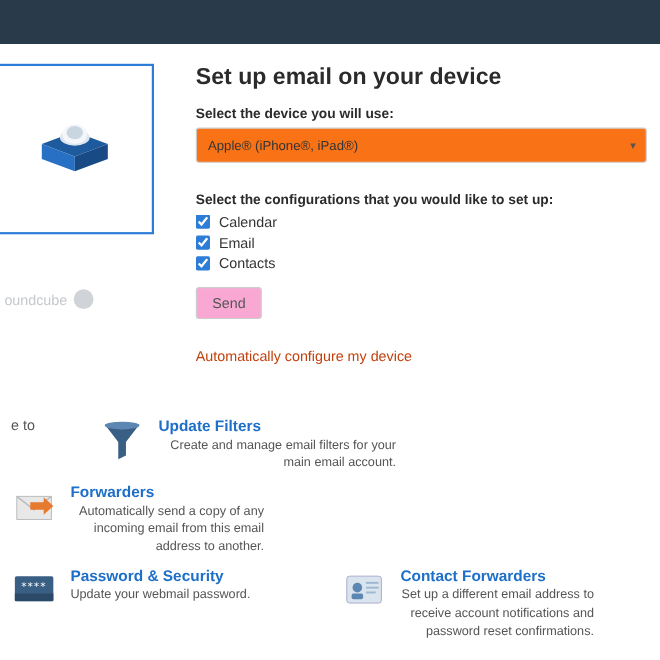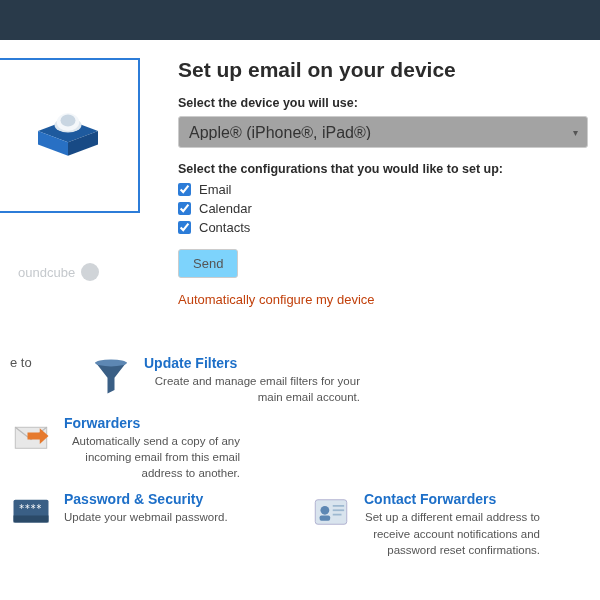--- a/index.html
+++ b/index.html
@@ -2,34 +2,34 @@
 <html><head>
   <meta charset="utf-8">
   <style>
     * { margin: 0; padding: 0; box-sizing: border-box; }
     body { font-family: -apple-system, BlinkMacSystemFont, "Segoe UI", Arial, sans-serif; font-size: 13px; color: #333; background: #fff; width: 600px; height: 600px; overflow: hidden; }
     .topbar { background: #293a4a; height: 40px; width: 100%; }
     .main-area { display: flex; }
     .left-col { width: 140px; padding: 10px 0 0 0; }
     .client-box { border: 2px solid #2c7cd8; background: #fff; height: 155px; margin: 8px 0 0 -5px; display: flex; align-items: center; justify-content: center; position: relative; }
     .client-icon { width: 80px; height: 60px; margin-top: -10px; }
-    .roundcube-label { margin-top: 50px; color: #c5c9cd; font-size: 13px; display: flex; align-items: center; gap: 6px; padding-left: 18px; }
+    .roundcube-label { margin-top: 50px; color: #c5c9cd; font-size: 13px; display: flex; align-items: center; gap: 6px; padding-left: 4px; }
     .roundcube-logo { width: 18px; height: 18px; background: #d0d4d8; border-radius: 50%; display: inline-block; position: relative; }
     .right-col { flex: 1; padding: 18px 12px 0 38px; }
     .page-title { font-size: 21px; font-weight: 700; color: #2b2b2b; margin-bottom: 14px; }
     .field-label { font-size: 12.5px; font-weight: 600; color: #2b2b2b; margin-bottom: 6px; }
     .select-wrap { position: relative; margin-bottom: 14px; }
-    select { width: 100%; padding: 7px 28px 7px 10px; border: 1px solid #ccc; border-radius: 3px; background: #a3a3a3; font-size: 16px; color: #333; appearance: none; height: 32px; }
+    select { width: 100%; padding: 7px 28px 7px 10px; border: 1px solid #ccc; border-radius: 3px; background: #f97316; font-size: 12px; color: #333; appearance: none; height: 32px; }
     .select-caret { position: absolute; right: 10px; top: 50%; transform: translateY(-50%); pointer-events: none; font-size: 10px; color: #555; }
     input[type="text"] { width: 100%; padding: 7px 10px; border: 1px solid #ccc; border-radius: 3px; font-size: 13px; font-style: italic; color: #999; height: 32px; }
     input[type="text"]::placeholder { color: #999; font-style: italic; }
-    .field-group { margin-bottom: 14px; }
+    .field-group { margin-bottom: 26px; }
     .check-row { display: flex; align-items: center; gap: 8px; margin-bottom: 4px; font-size: 13px; }
     .check-row input { accent-color: #2c7cd8; }
-    .send-btn { margin-top: 10px; padding: 6px 14px; border: 1px solid #ccc; background: #7dd3fc; border-radius: 3px; font-size: 13px; color: #555; cursor: pointer; }
+    .send-btn { margin-top: 10px; padding: 6px 14px; border: 1px solid #ccc; background: #f9a8d4; border-radius: 3px; font-size: 13px; color: #555; cursor: pointer; }
     .auto-link { display: block; color: #c2410c; font-size: 13px; text-decoration: none; }
     .features { display: flex; flex-wrap: wrap; padding: 48px 10px 0 10px; gap: 10px 30px; }
     .feature { display: flex; gap: 12px; width: 270px; }
     .feature.narrow { width: 50px; }
     .feature-icon { width: 42px; height: 42px; flex-shrink: 0; }
     .feature-title { color: #1d6fc8; font-weight: 600; font-size: 14px; margin-bottom: 2px; }
     .feature-desc { font-size: 11.5px; color: #555; line-height: 1.4; text-align: right; }
     .frag-text { font-size: 13px; color: #555; }
   </style>
 </head>
@@ -66,25 +66,25 @@
         </select>
         <span class="select-caret">▾</span>
       </div>
     </div>
 
 
     <div class="field-group">
       <div class="field-label">Select the configurations that you would like to set up:</div>
       <label class="check-row">
         <input type="checkbox" checked="" style="">
-        <span>Email</span>
+        <span>Calendar</span>
       </label>
       <label class="check-row">
         <input type="checkbox" checked="" style="">
-        <span>Calendar</span>
+        <span>Email</span>
       </label>
       <label class="check-row">
         <input type="checkbox" checked="" style="">
         <span>Contacts</span>
       </label>
       <button class="send-btn">Send</button>
     </div>
 
     <a href="#" class="auto-link">Automatically configure my device</a>
   </div>

